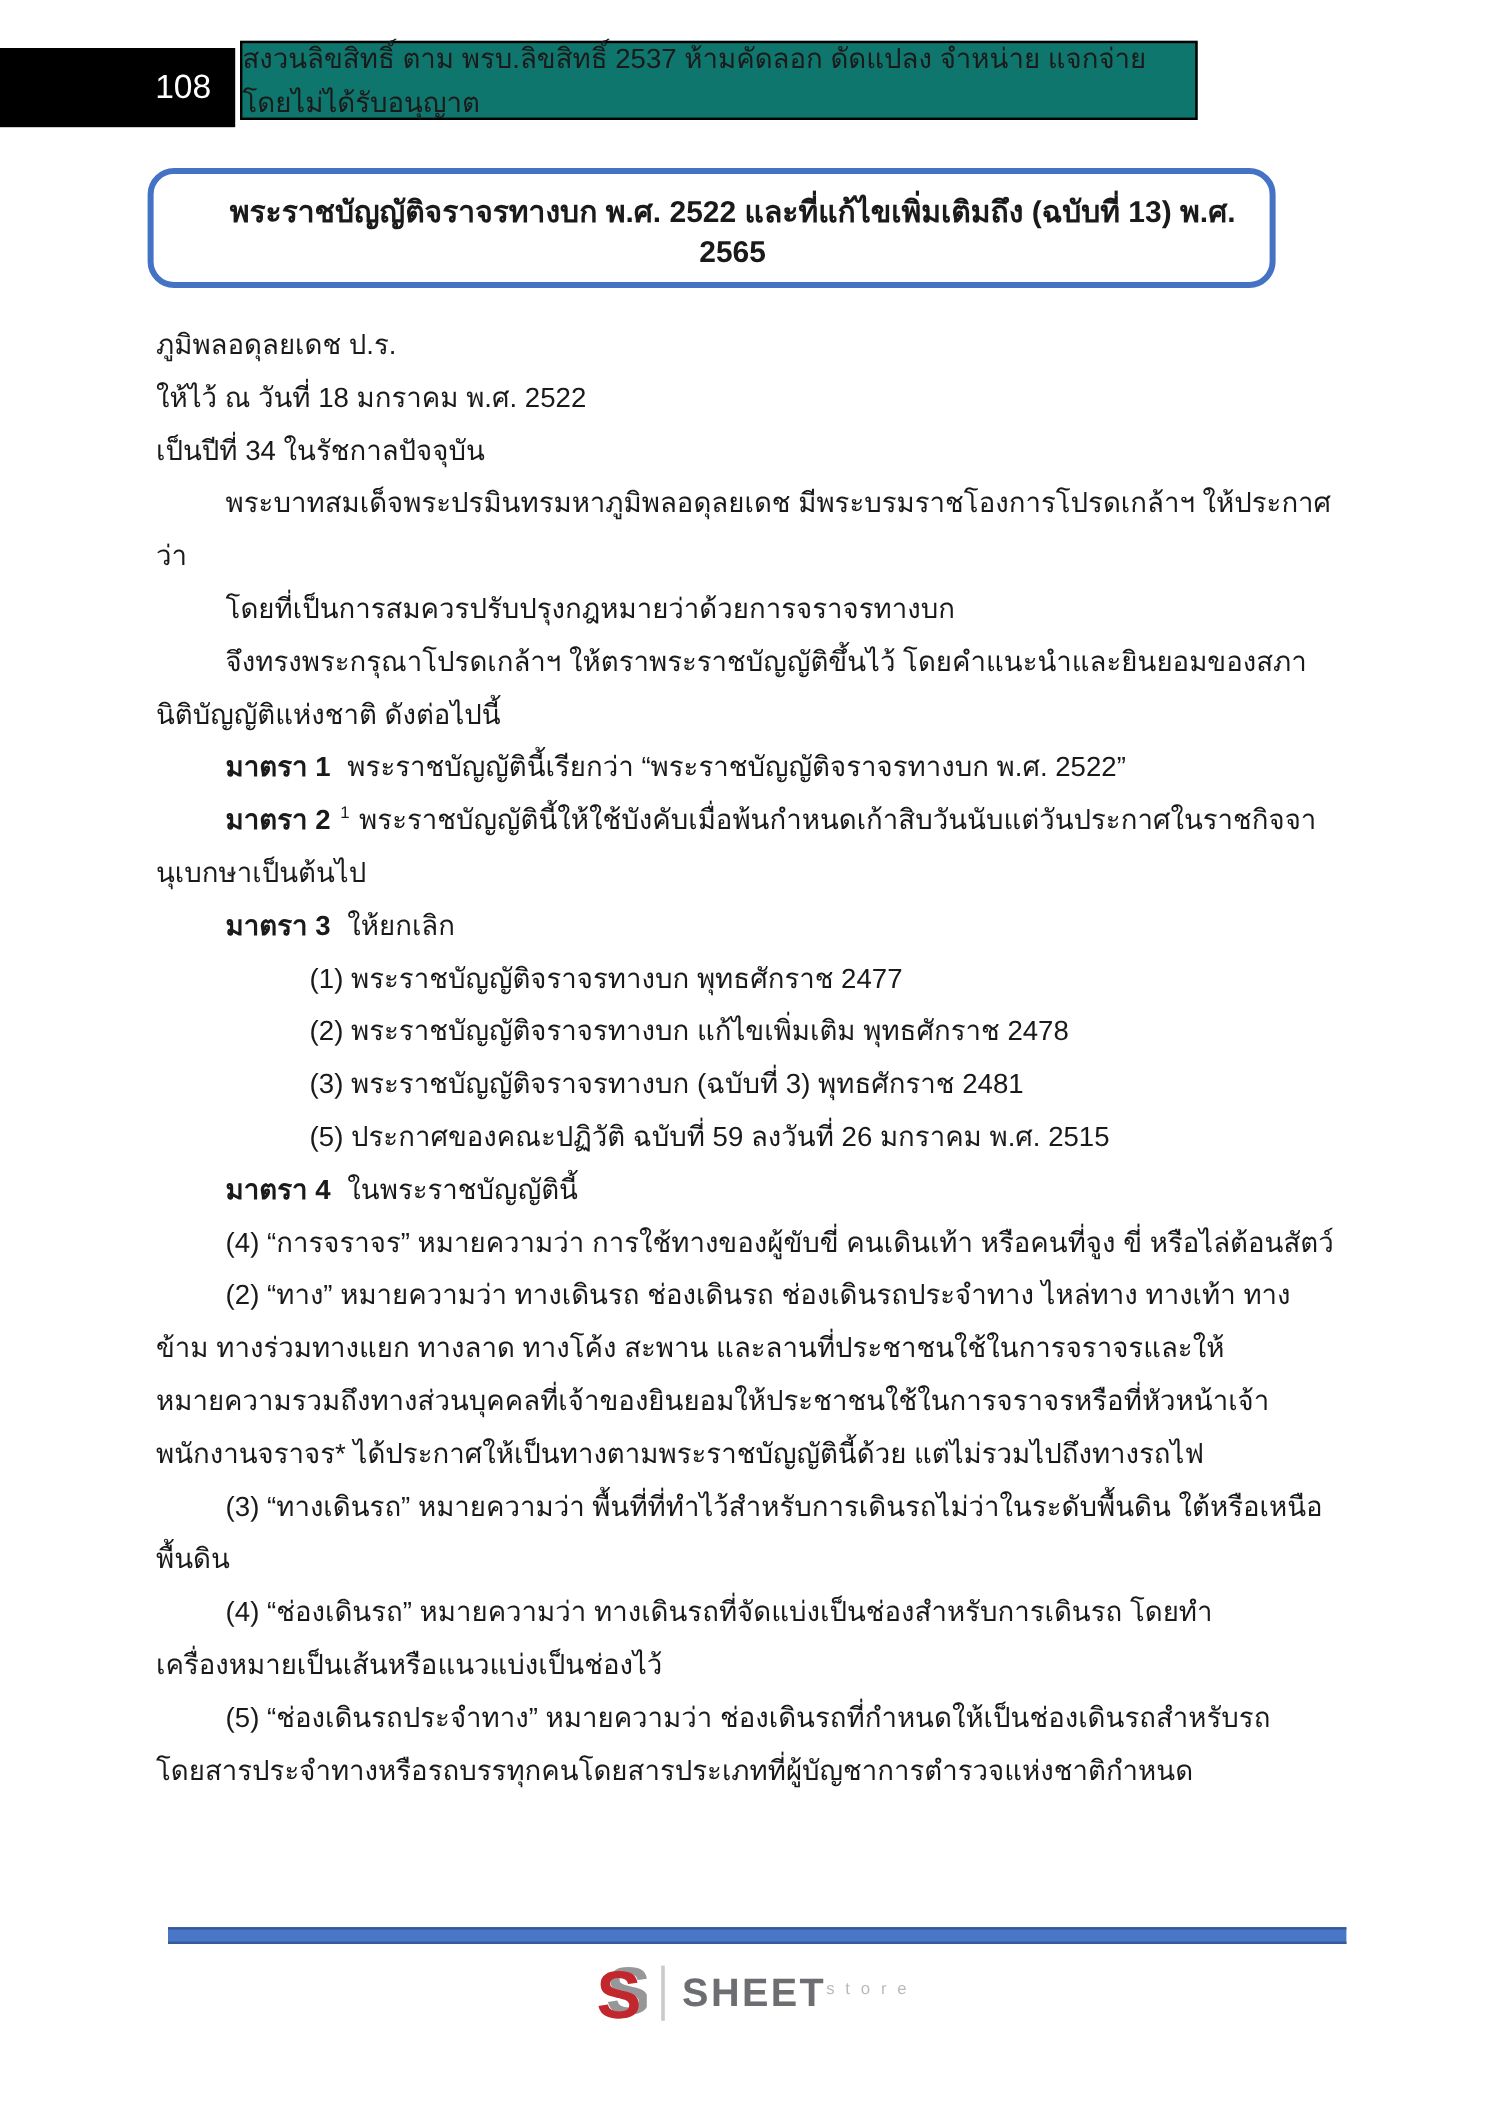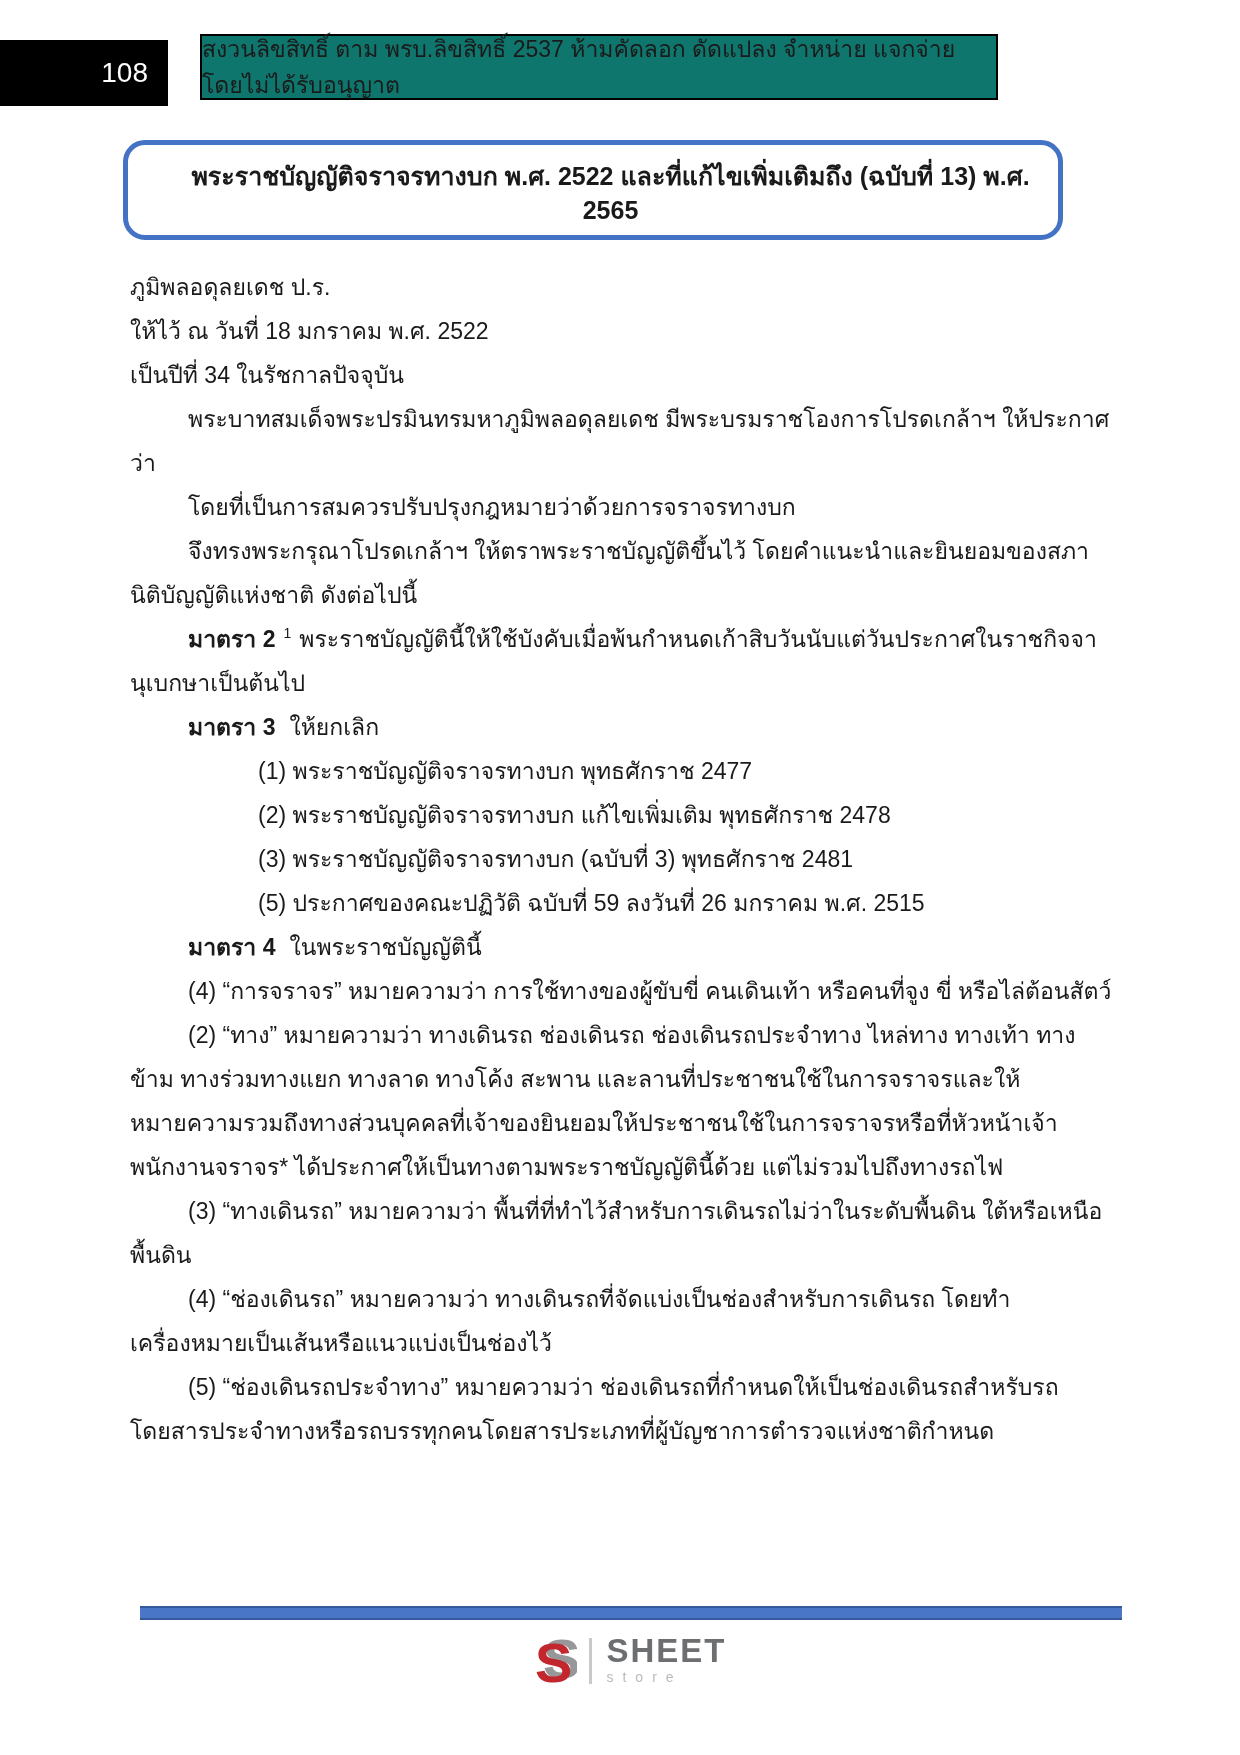--- a/index.html
+++ b/index.html
@@ -8,21 +8,21 @@
     width:1240px; height:1755px;
     background:#ffffff;
     font-family:"Liberation Sans", sans-serif;
     color:#1a1a1a;
     overflow:hidden;
   }
 
   
   .pagenum-box {
     position:absolute; left:0; top:40px;
-    width:168px; height:66px;
+    width:196px; height:66px;
     background:#000000;
     color:#ffffff;
     display:flex; align-items:center; justify-content:flex-end;
     padding-right:20px; box-sizing:border-box;
     font-size:28px;
   }
   .copyright-box {
     position:absolute; left:200px; top:34px;
     width:798px; height:66px;
     border:2px solid #000000;
@@ -76,21 +76,21 @@
     position:absolute; left:0; top:1632px;
     width:1240px;
     display:flex; align-items:center; justify-content:center;
   }
   .logo-mark { width:64px; height:58px; margin-right:12px; }
   .logo-divider {
     width:3px; height:46px;
     background:#c9cacc;
     margin-right:14px;
   }
-  .logo-textcol { display:flex; flex-direction:column; align-items:flex-start; }
+  .logo-textcol { display:flex; flex-direction:row; align-items:flex-start; }
   .logo-word {
     font-size:33px; font-weight:bold; color:#6d6e71;
     letter-spacing:2px; line-height:30px;
   }
   .logo-subword {
     font-size:14px; color:#b9babd;
     letter-spacing:9px; line-height:18px; margin-top:2px;
   }
 </style>
 </head>
@@ -111,20 +111,21 @@
 
   <div class="content">
     <p class="center">ภูมิพลอดุลยเดช ป.ร.</p>
     <p class="center">ให้ไว้ ณ วันที่ 18 มกราคม พ.ศ. 2522</p>
     <p class="center">เป็นปีที่ 34 ในรัชกาลปัจจุบัน</p>
 
     <p class="para">พระบาทสมเด็จพระปรมินทรมหาภูมิพลอดุลยเดช  มีพระบรมราชโองการโปรดเกล้าฯ  ให้ประกาศว่า</p>
     <p class="para">โดยที่เป็นการสมควรปรับปรุงกฎหมายว่าด้วยการจราจรทางบก</p>
     <p class="para">จึงทรงพระกรุณาโปรดเกล้าฯ ให้ตราพระราชบัญญัติขึ้นไว้ โดยคำแนะนำและยินยอมของสภานิติบัญญัติแห่งชาติ ดังต่อไปนี้</p>
 
+    <p class="para"><b class="lead">มาตรา 1</b><span>พระราชบัญญัตินี้เรียกว่า “พระราชบัญญัติจราจรทางบก พ.ศ. 2522”</span></p>
 
     <p class="para"><b class="lead-tight">มาตรา 2</b><sup class="fn">1</sup><span>พระราชบัญญัตินี้ให้ใช้บังคับเมื่อพ้นกำหนดเก้าสิบวันนับแต่วันประกาศในราชกิจจานุเบกษาเป็นต้นไป</span></p>
 
     <p class="para"><b class="lead">มาตรา 3</b><span>ให้ยกเลิก</span></p>
 
     <p class="sub">(1) พระราชบัญญัติจราจรทางบก พุทธศักราช 2477</p>
     <p class="sub">(2) พระราชบัญญัติจราจรทางบก แก้ไขเพิ่มเติม พุทธศักราช 2478</p>
     <p class="sub">(3) พระราชบัญญัติจราจรทางบก (ฉบับที่ 3) พุทธศักราช 2481</p>
     <p class="sub">(5) ประกาศของคณะปฏิวัติ ฉบับที่ 59 ลงวันที่ 26 มกราคม พ.ศ. 2515</p>
 

